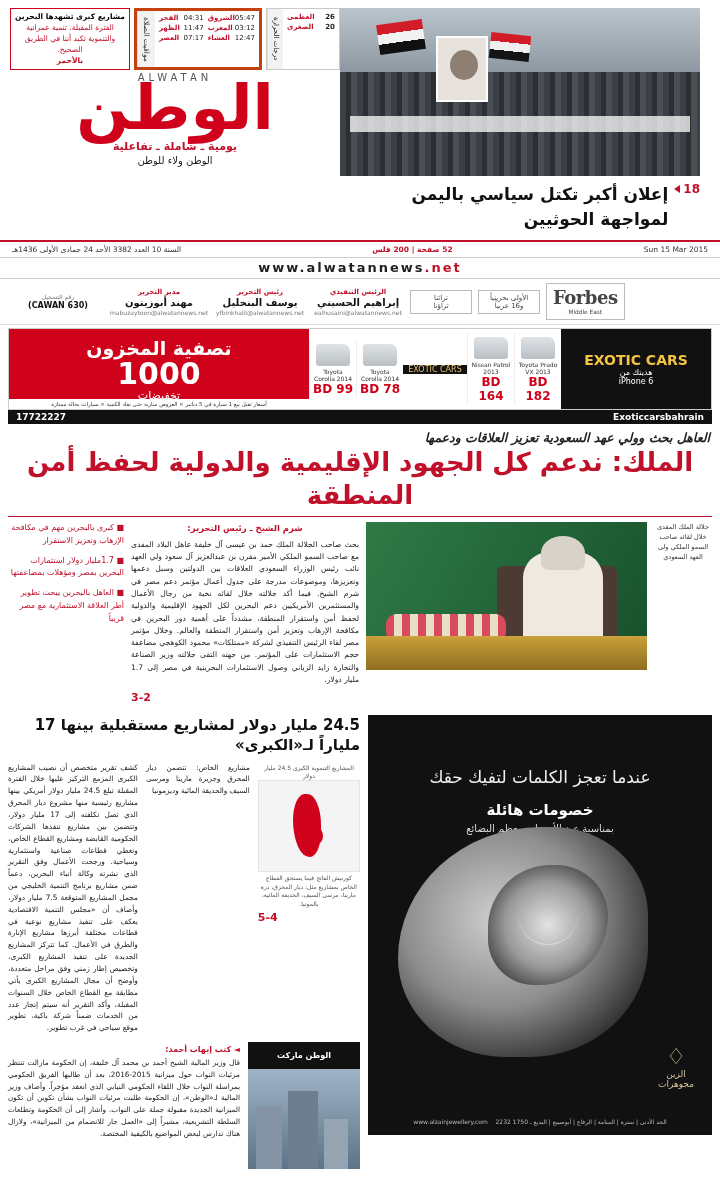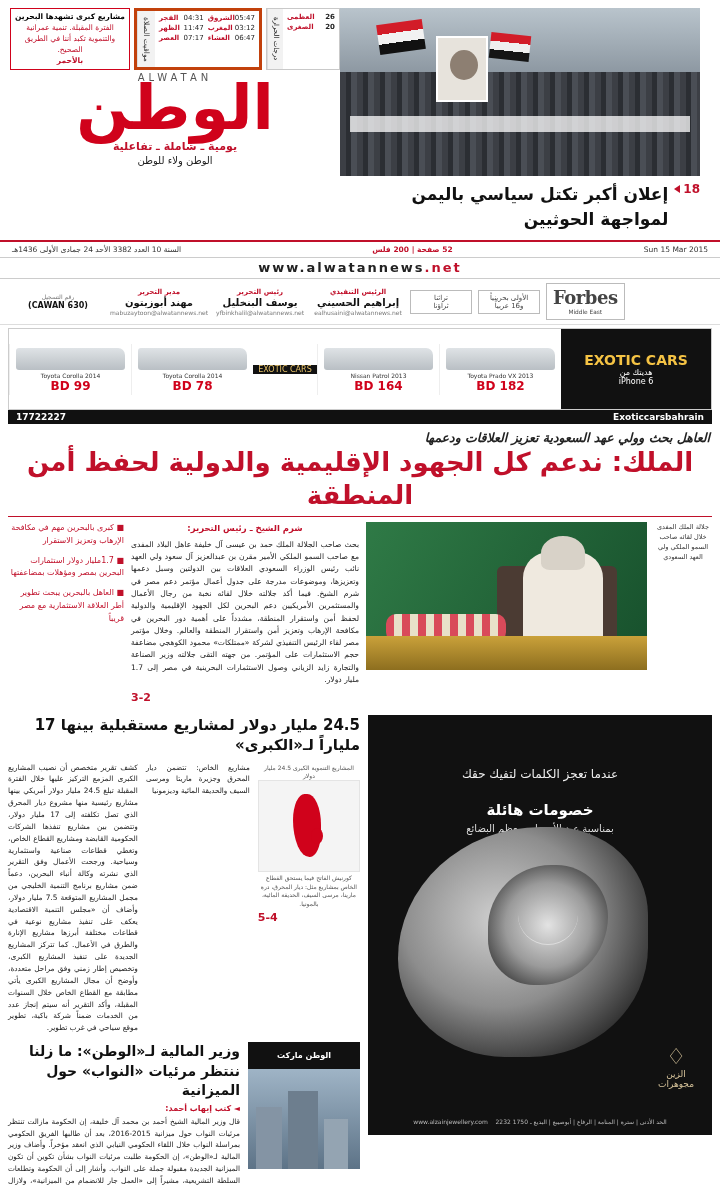--- a/index.html
+++ b/index.html
@@ -140,21 +140,21 @@
   .subrow { display:flex; flex-direction:row-reverse; gap:8px; margin-top:6px; }
   .body-col { width:150px; font-size:7.4px; line-height:1.6; text-align:justify; color:#222; }
   .mid-col { width:120px; font-size:7.2px; line-height:1.6; text-align:justify; color:#222; }
   .mapbox { width:118px; }
   .mapimg { width:100%; height:92px; background:#f4f4f4; border:1px solid #e4e4e4; position:relative; overflow:hidden; }
   .mapimg .isl { position:absolute; left:34%; top:14%; width:28%; height:70%; background:#d0021b; border-radius:42% 50% 40% 60%; }
   .mapimg .isl2 { position:absolute; left:52%; top:52%; width:12%; height:18%; background:#d0021b; border-radius:50%; }
   .mapcap { font-size:6px; color:#555; text-align:center; margin-top:2px; line-height:1.4; }
 
   .zain-ad { width:344px; height:420px; background:#111; color:#fff; position:relative; overflow:hidden; }
-  .zain-ad .headline { position:absolute; top:52px; right:0; left:0; text-align:center; font-size:12px; color:#efefef; }
+  .zain-ad .headline { position:absolute; top:52px; right:0; left:0; text-align:center; font-size:17px; color:#efefef; }
   .zain-ad .sub1 { position:absolute; top:86px; right:0; left:0; text-align:center; font-size:15px; font-weight:bold; }
   .zain-ad .sub2 { position:absolute; top:108px; right:0; left:0; text-align:center; font-size:10px; color:#ddd; }
   .zain-ad .hand { position:absolute; left:30px; bottom:78px; width:250px; height:230px;
      background:radial-gradient(ellipse at 40% 40%, #cfcfcf 0%, #8d8d8d 45%, #2a2a2a 80%); border-radius:60% 40% 50% 45%; filter:blur(0.3px); }
   .zain-ad .hand2 { position:absolute; left:120px; bottom:150px; width:120px; height:120px;
      background:radial-gradient(ellipse at 50% 50%, #e3e3e3 0%, #9a9a9a 50%, #3a3a3a 85%); border-radius:55% 45% 60% 40%; }
   .zain-ad .necklace { position:absolute; left:150px; bottom:190px; width:60px; height:30px; border-bottom:1px solid #ddd; border-radius:0 0 40px 40px; }
   .zain-ad .zainlogo { position:absolute; bottom:46px; right:18px; text-align:center; color:#d6c39a; font-size:9px; }
   .zain-ad .zainlogo .mark { font-size:22px; }
   .zain-ad .footer { position:absolute; bottom:10px; right:0; left:0; font-size:6px; color:#bbb; text-align:center; }
@@ -207,21 +207,21 @@
               <div class="prow">
                 <span class="nm">الشروق</span>
                 <span class="vl">05:47</span>
               </div>
               <div class="prow">
                 <span class="nm">المغرب</span>
                 <span class="vl">03:12</span>
               </div>
               <div class="prow">
                 <span class="nm">العشاء</span>
-                <span class="vl">06:47</span>
+                <span class="vl">12:47</span>
               </div>
             </div>
           </div>
         </div>
 
         <div class="temp-box">
           <div class="temp-title">درجات الحرارة</div>
           <div class="temp-rows">
             <div class="prow">
               <span class="nm">العظمى</span>
@@ -300,20 +300,26 @@
       <div>الأولى بحرينياً</div>
       <div>و16 عربياً</div>
     </div>
     <div class="badge-box">
       <div class="forbes">Forbes</div>
       <small>Middle East</small>
     </div>
   </div>
 
   <div class="adstrip">
+    <div class="ad-right">
+      <div class="t1">تصفية المخزون</div>
+      <div class="t2">1000</div>
+      <div class="t3">تخفيضات</div>
+      <div class="strip">أسعار تقبل بيع 1 سيارة في 5 دنانير × العروض سارية حتى نفاد الكمية × سيارات بحالة ممتازة</div>
+    </div>
     <div class="ad-mid">
       <div class="car-cell">
         <div class="carimg"></div>
         <div>Toyota
 Corolla 2014</div>
         <div class="price">BD 99</div>
       </div>
       <div class="car-cell">
         <div class="carimg"></div>
         <div>Toyota
@@ -391,21 +397,20 @@
             </div>
             <div class="mapcap">كورنيش الفاتح فيما يستحق القطاع الخاص بمشاريع مثل: ديار المحرق، درة مارينا، مرسى السيف، الحديقة المائية، بالمونيا.</div>
             <div class="contlink">5-4</div>
           </div>
         </div>
       </div>
 
       <div class="news3">
         <div class="subrow">
           <div style="flex:1">
-            <div class="head3">وزير المالية لـ«الوطن»: ما زلنا ننتظر مرئيات «النواب» حول الميزانية</div>
             <div class="byline">◄ كتب إيهاب أحمد:</div>
             <div class="bodysmall">قال وزير المالية الشيخ أحمد بن محمد آل خليفة، إن الحكومة مازالت تنتظر مرئيات النواب حول ميزانية 2015-2016، بعد أن طالبها الفريق الحكومي بمراسلة النواب خلال اللقاء الحكومي النيابي الذي انعقد مؤخراً. وأضاف وزير المالية لـ«الوطن»، إن الحكومة طلبت مرئيات النواب بشأن تكوين أن تكون الميزانية الجديدة مقبولة جملة على النواب. وأشار إلى أن الحكومة وتطلعات السلطة التشريعية، مشيراً إلى «العمل جار للانضمام من الميزانية»، ولازال هناك تدارس لبعض المواضيع بالكيفية المختصة.</div>
 
           </div>
           <div class="thumbbox">
             <div class="brandbar">الوطن ماركت</div>
             <div class="thumbimg">
               <div class="b1"></div>
               <div class="b2"></div>
               <div class="b3"></div>

